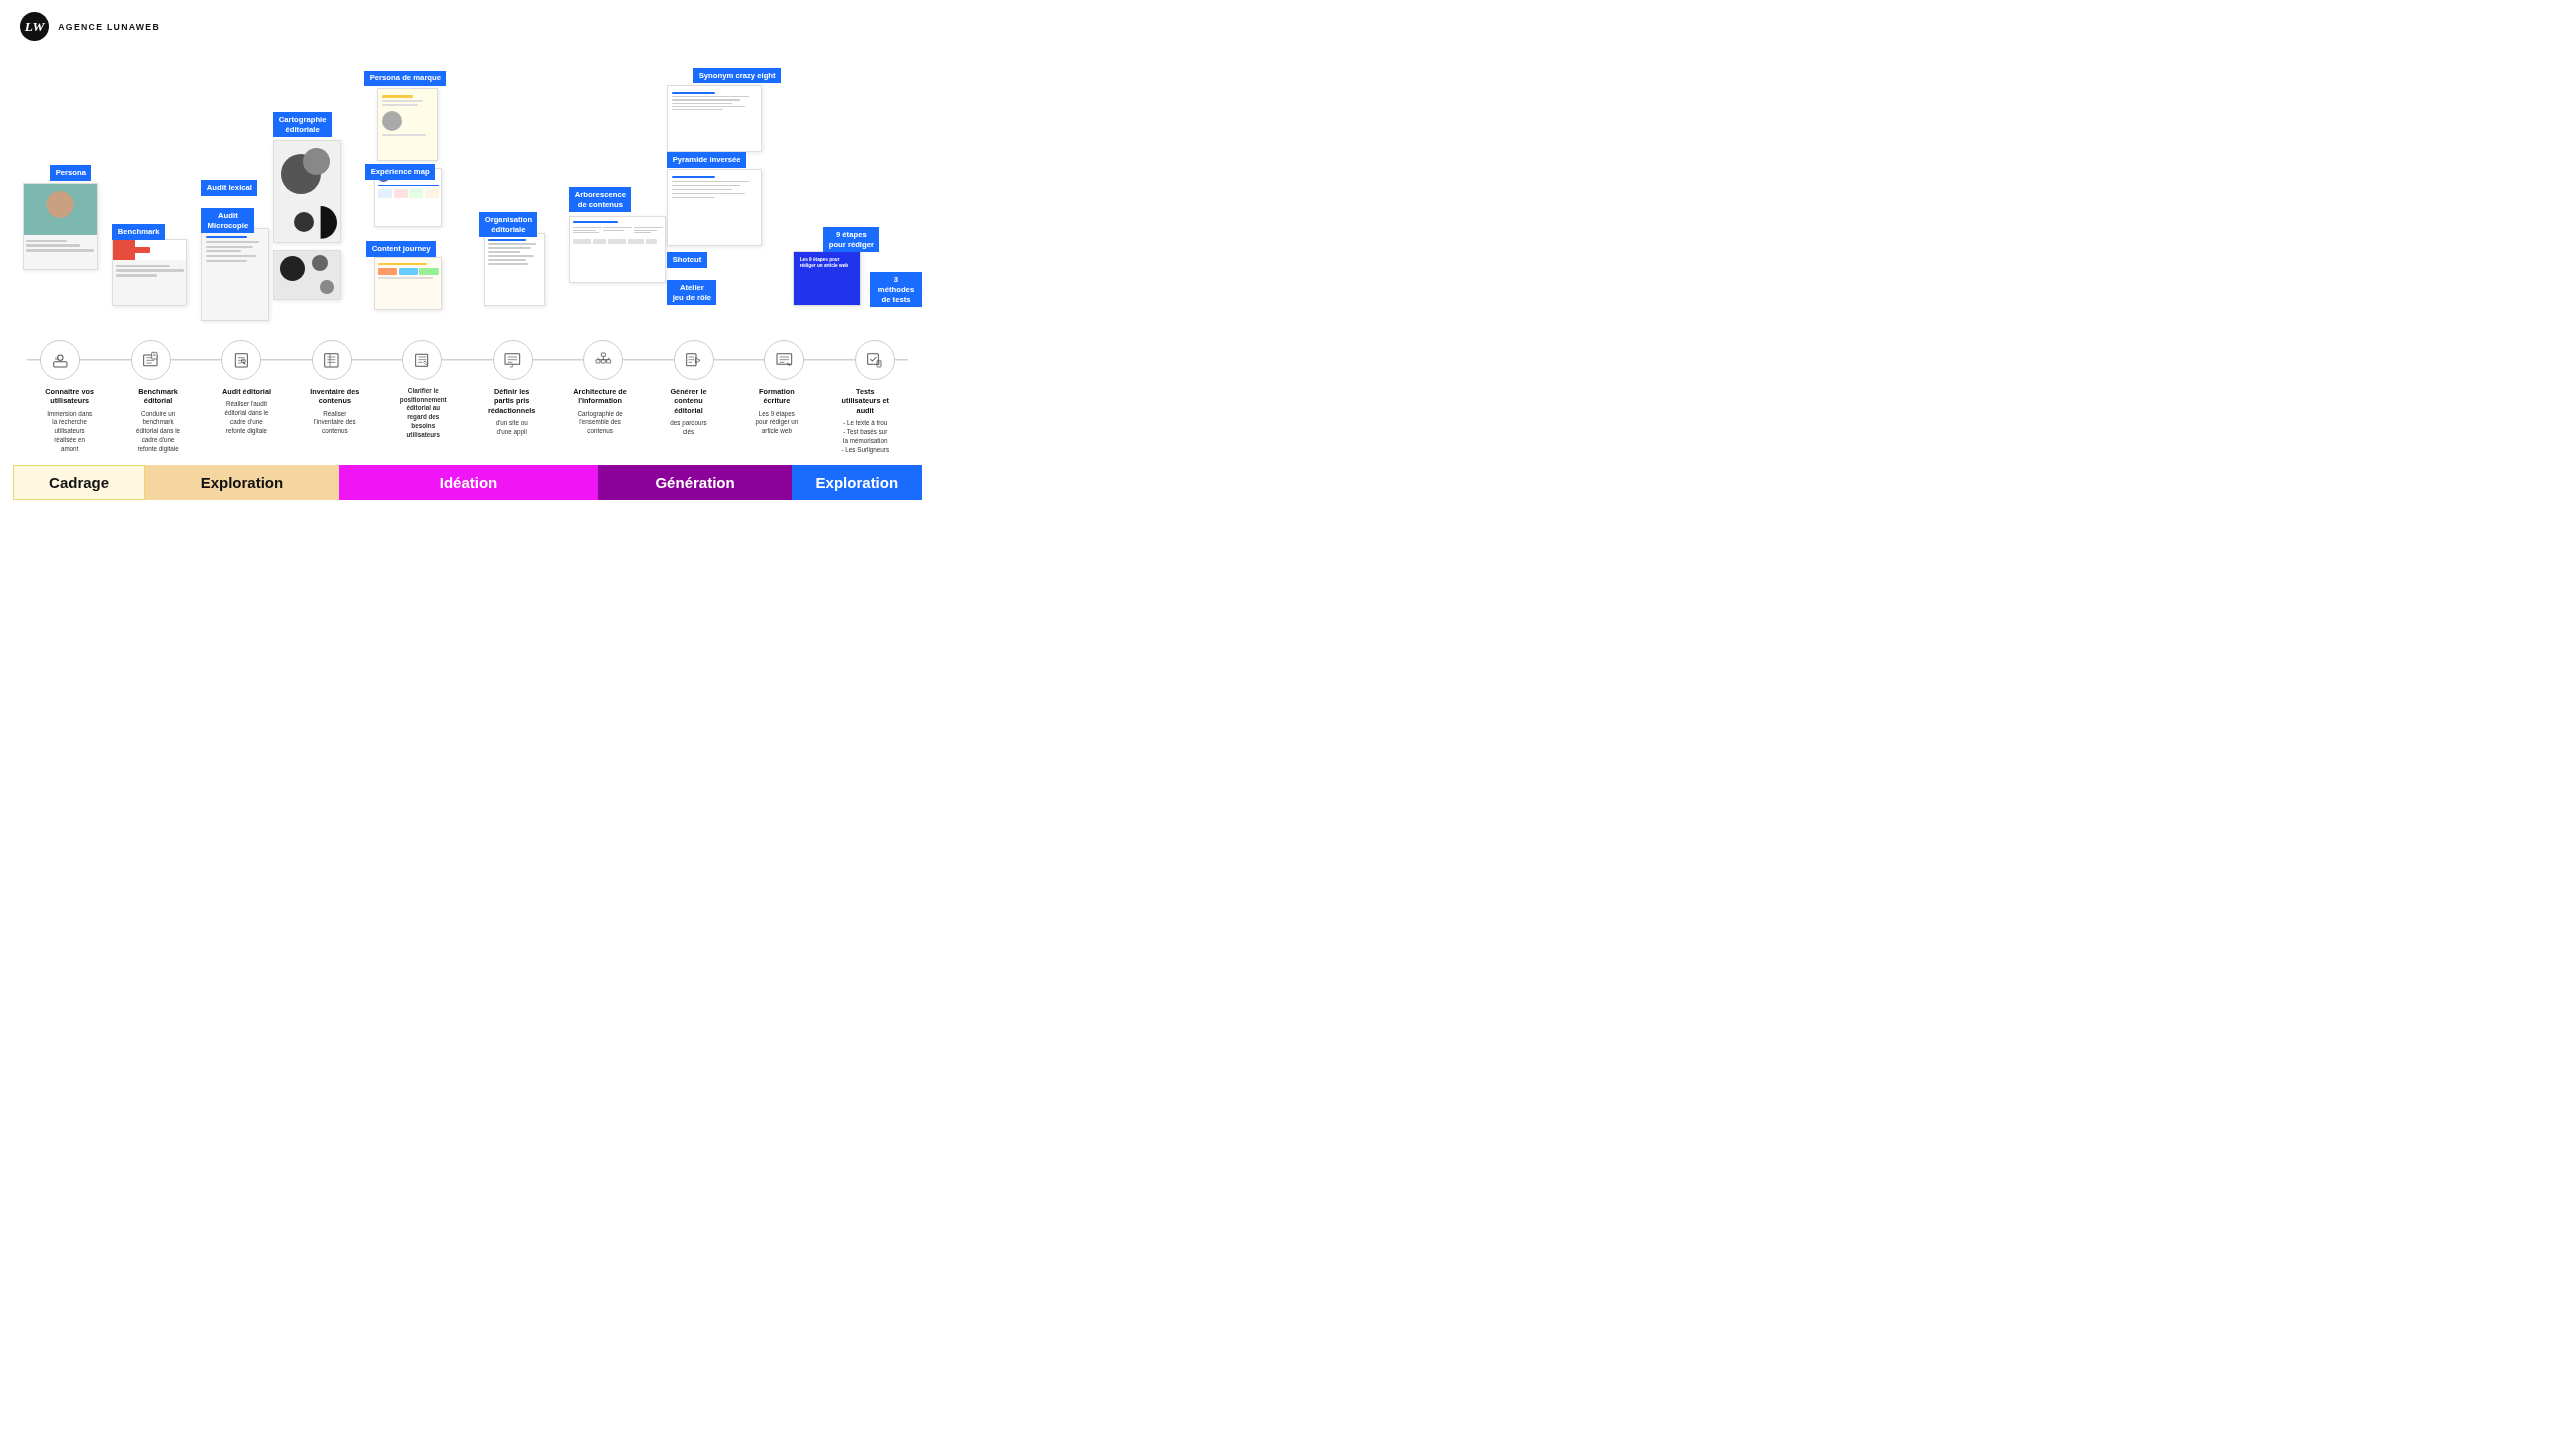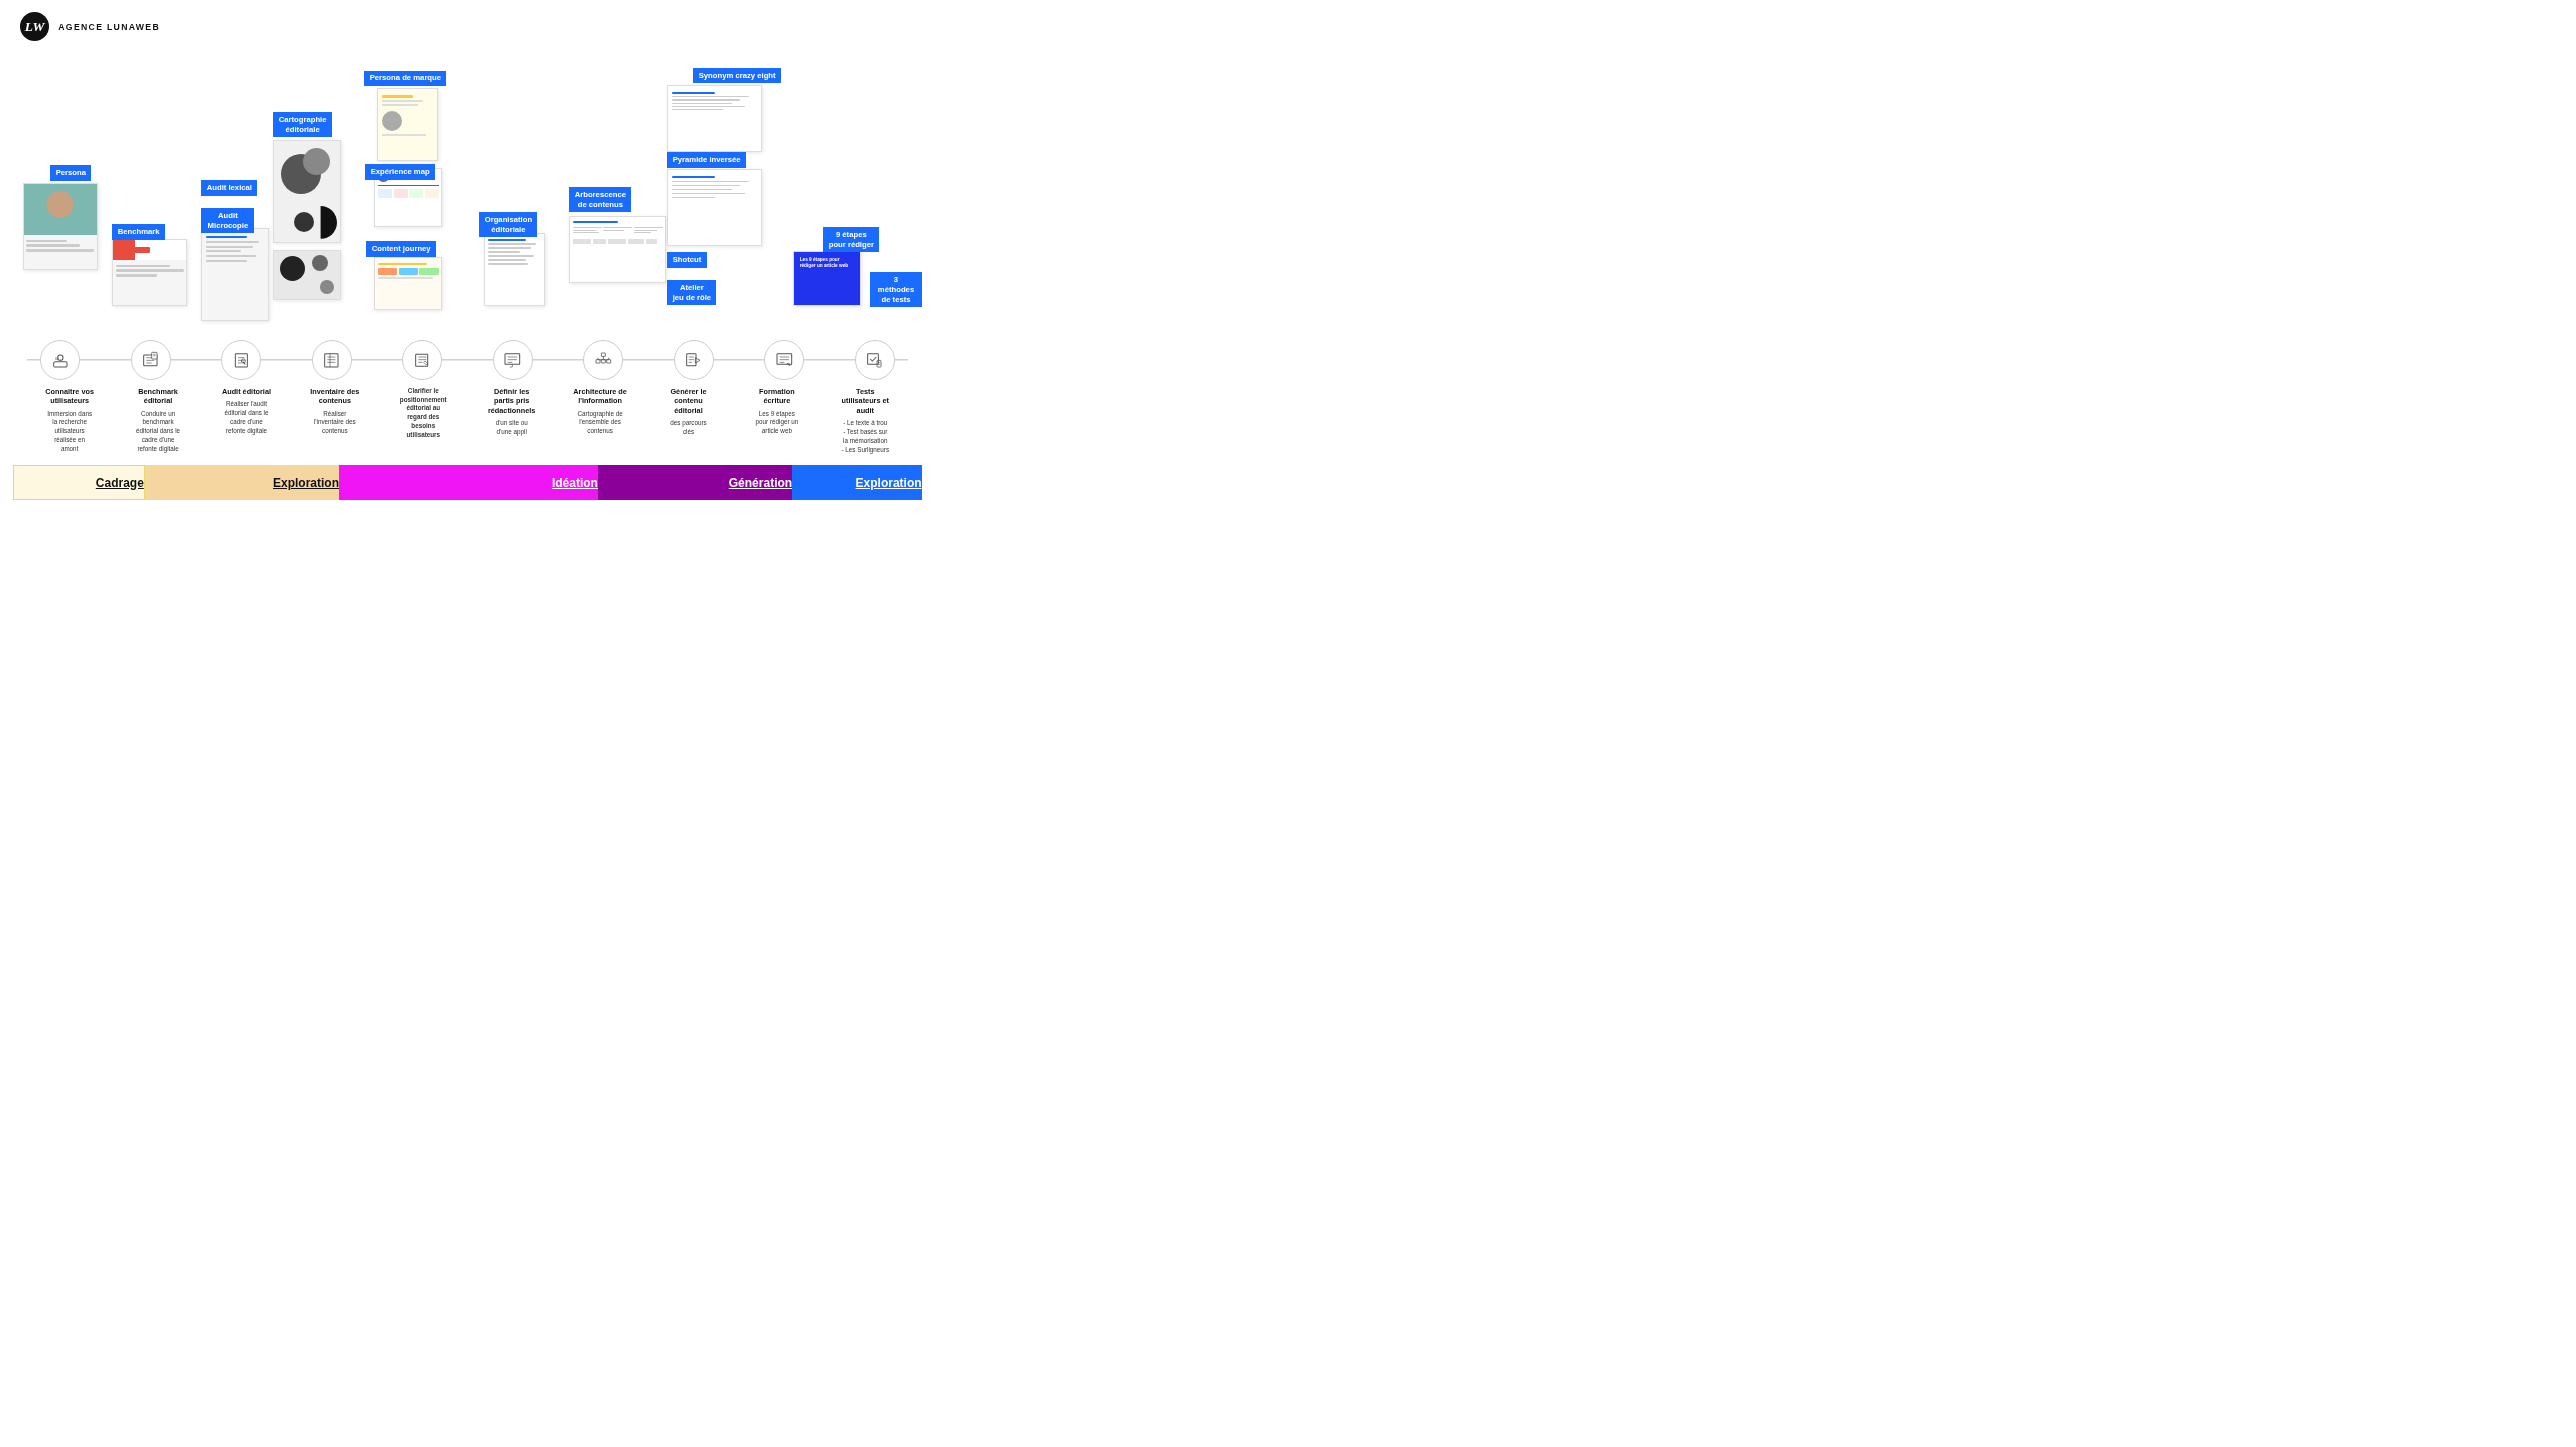--- a/index.html
+++ b/index.html
@@ -185,25 +185,24 @@
 
     
     .phase-bar {
       display: flex;
       height: 35px;
       margin-top: 10.7px;
     }
     .phase-item {
       display: flex;
       align-items: center;
-      justify-content: flex-end;
-      font-size: 12px;
+      justify-content: center;
+      font-size: 15px;
       font-weight: 600;
       color: #111;
-      text-decoration: underline;
     }
 
     
     .label-wrap {
       position: absolute;
       z-index: 5;
     }
     .doc-lines {
       padding: 4px;
     }

